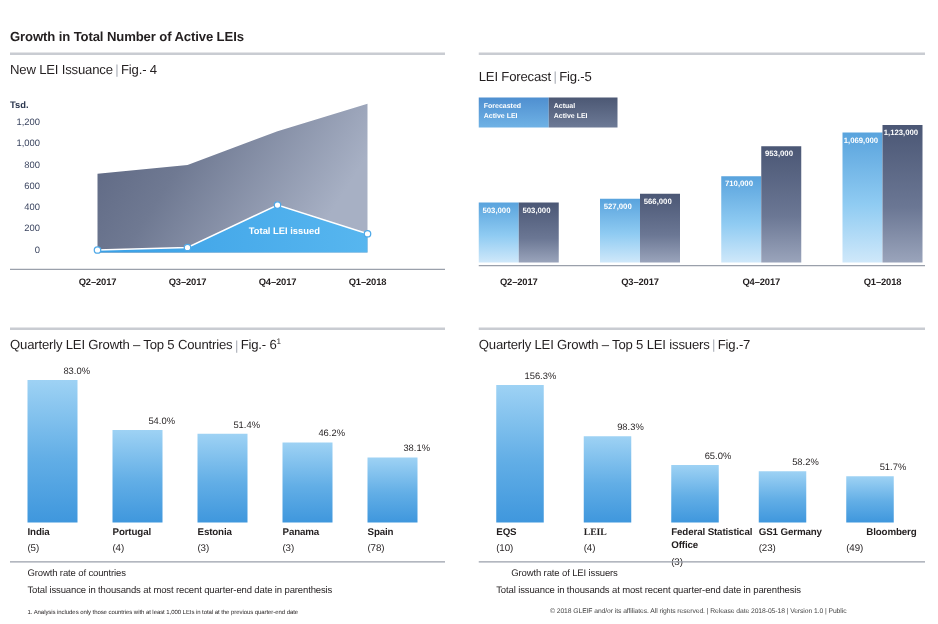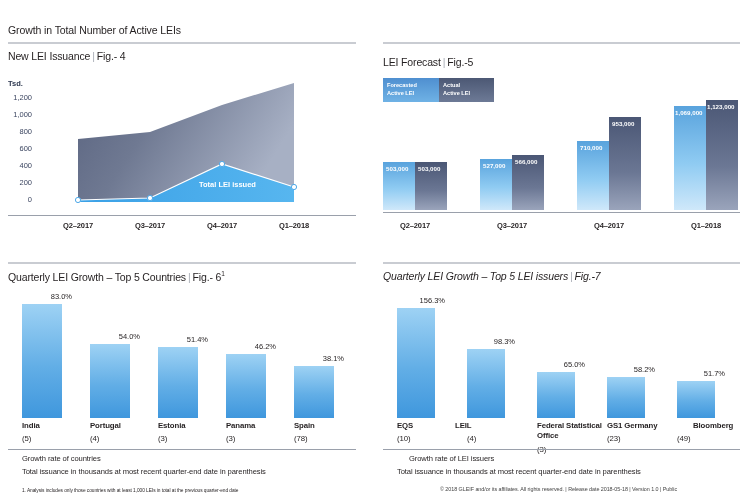--- a/index.html
+++ b/index.html
@@ -11,21 +11,21 @@
     overflow:hidden;
     position:relative;
   }
   .page{position:relative;width:750px;height:499px;}
 
   
   .hdr{position:absolute;left:8px;top:2px;}
   .hdr-main{font-size:13.5px;font-weight:bold;color:#3b4d73;letter-spacing:-0.1px;}
   .hdr-sep{color:#b8bcc6;font-weight:normal;padding:0 3px;}
   .hdr-q{color:#8d94a3;font-weight:bold;}
-  .hdr-sub{position:absolute;left:8px;top:24px;font-size:10.5px;font-weight:normal;color:#231f20;letter-spacing:-0.1px;}
+  .hdr-sub{position:absolute;left:8px;top:24px;font-size:10.5px;font-weight:bold;color:#231f20;letter-spacing:-0.1px;}
 
   
   .panel{position:absolute;}
   .rule{position:absolute;height:2px;background:#c9ccd2;}
   .panel-title{position:absolute;font-size:10.5px;color:#231f20;letter-spacing:-0.15px;white-space:nowrap;}
   .panel-title .bar{color:#a9adb6;padding:0 2px;}
   .panel-title sup{font-size:6.5px;vertical-align:super;}
 
   
   #fig4{left:0;top:42px;width:372px;height:200px;}
@@ -193,21 +193,21 @@
     <div class="cparen" style="left:294px;top:172px;">(78)</div>
 
     <div class="axis-line" style="left:8px;top:187px;width:348px;"></div>
     <div class="note" style="left:22px;top:192px;text-align:center;">Growth rate of countries</div>
     <div class="note" style="left:22px;top:205px;">Total issuance in thousands at most recent quarter-end date in parenthesis</div>
     <div class="footnote" style="left:22px;top:226px;">1. Analysis includes only those countries with at least 1,000 LEIs in total at the previous quarter-end date</div>
   </div>
 
   <div class="panel" id="fig7">
     <div class="rule" style="left:8px;top:0;width:357px;"></div>
-    <div class="panel-title" style="left:8px;top:8px;font-style:italic;">
+    <div class="panel-title" style="left:8px;top:8px;">
       <span>Quarterly LEI Growth – Top 5 LEI issuers</span><span class="bar">|</span><span>Fig.-7</span>
     </div>
 
     <div class="cbar" style="left:22px;width:38px;top:46px;height:110px;"></div>
     <div class="cval" style="left:12px;top:34px;width:58px;">156.3%</div>
 
     <div class="cbar" style="left:92px;width:38px;top:87px;height:69px;"></div>
     <div class="cval" style="left:82px;top:75px;width:58px;">98.3%</div>
 
     <div class="cbar" style="left:162px;width:38px;top:110px;height:46px;"></div>
@@ -215,21 +215,21 @@
 
     <div class="cbar" style="left:232px;width:38px;top:115px;height:41px;"></div>
     <div class="cval" style="left:222px;top:103px;width:58px;">58.2%</div>
 
     <div class="cbar" style="left:302px;width:38px;top:119px;height:37px;"></div>
     <div class="cval" style="left:292px;top:107px;width:58px;">51.7%</div>
 
     <div class="clabel" style="left:22px;top:159px;width:62px;">EQS</div>
     <div class="cparen" style="left:22px;top:172px;">(10)</div>
 
-    <div class="clabel" style="left:80px;top:159px;width:62px;">LEIL</div>
+    <div class="clabel" style="left:92px;top:159px;width:62px;font-family:Liberation Serif, serif;">LEIL</div>
     <div class="cparen" style="left:92px;top:172px;">(4)</div>
 
     <div class="clabel" style="left:162px;top:159px;width:68px;">Federal Statistical Office</div>
     <div class="cparen" style="left:162px;top:183px;">(3)</div>
 
     <div class="clabel" style="left:232px;top:159px;width:70px;">GS1 Germany</div>
     <div class="cparen" style="left:232px;top:172px;">(23)</div>
 
     <div class="clabel" style="left:318px;top:159px;width:66px;">Bloomberg</div>
     <div class="cparen" style="left:302px;top:172px;">(49)</div>

